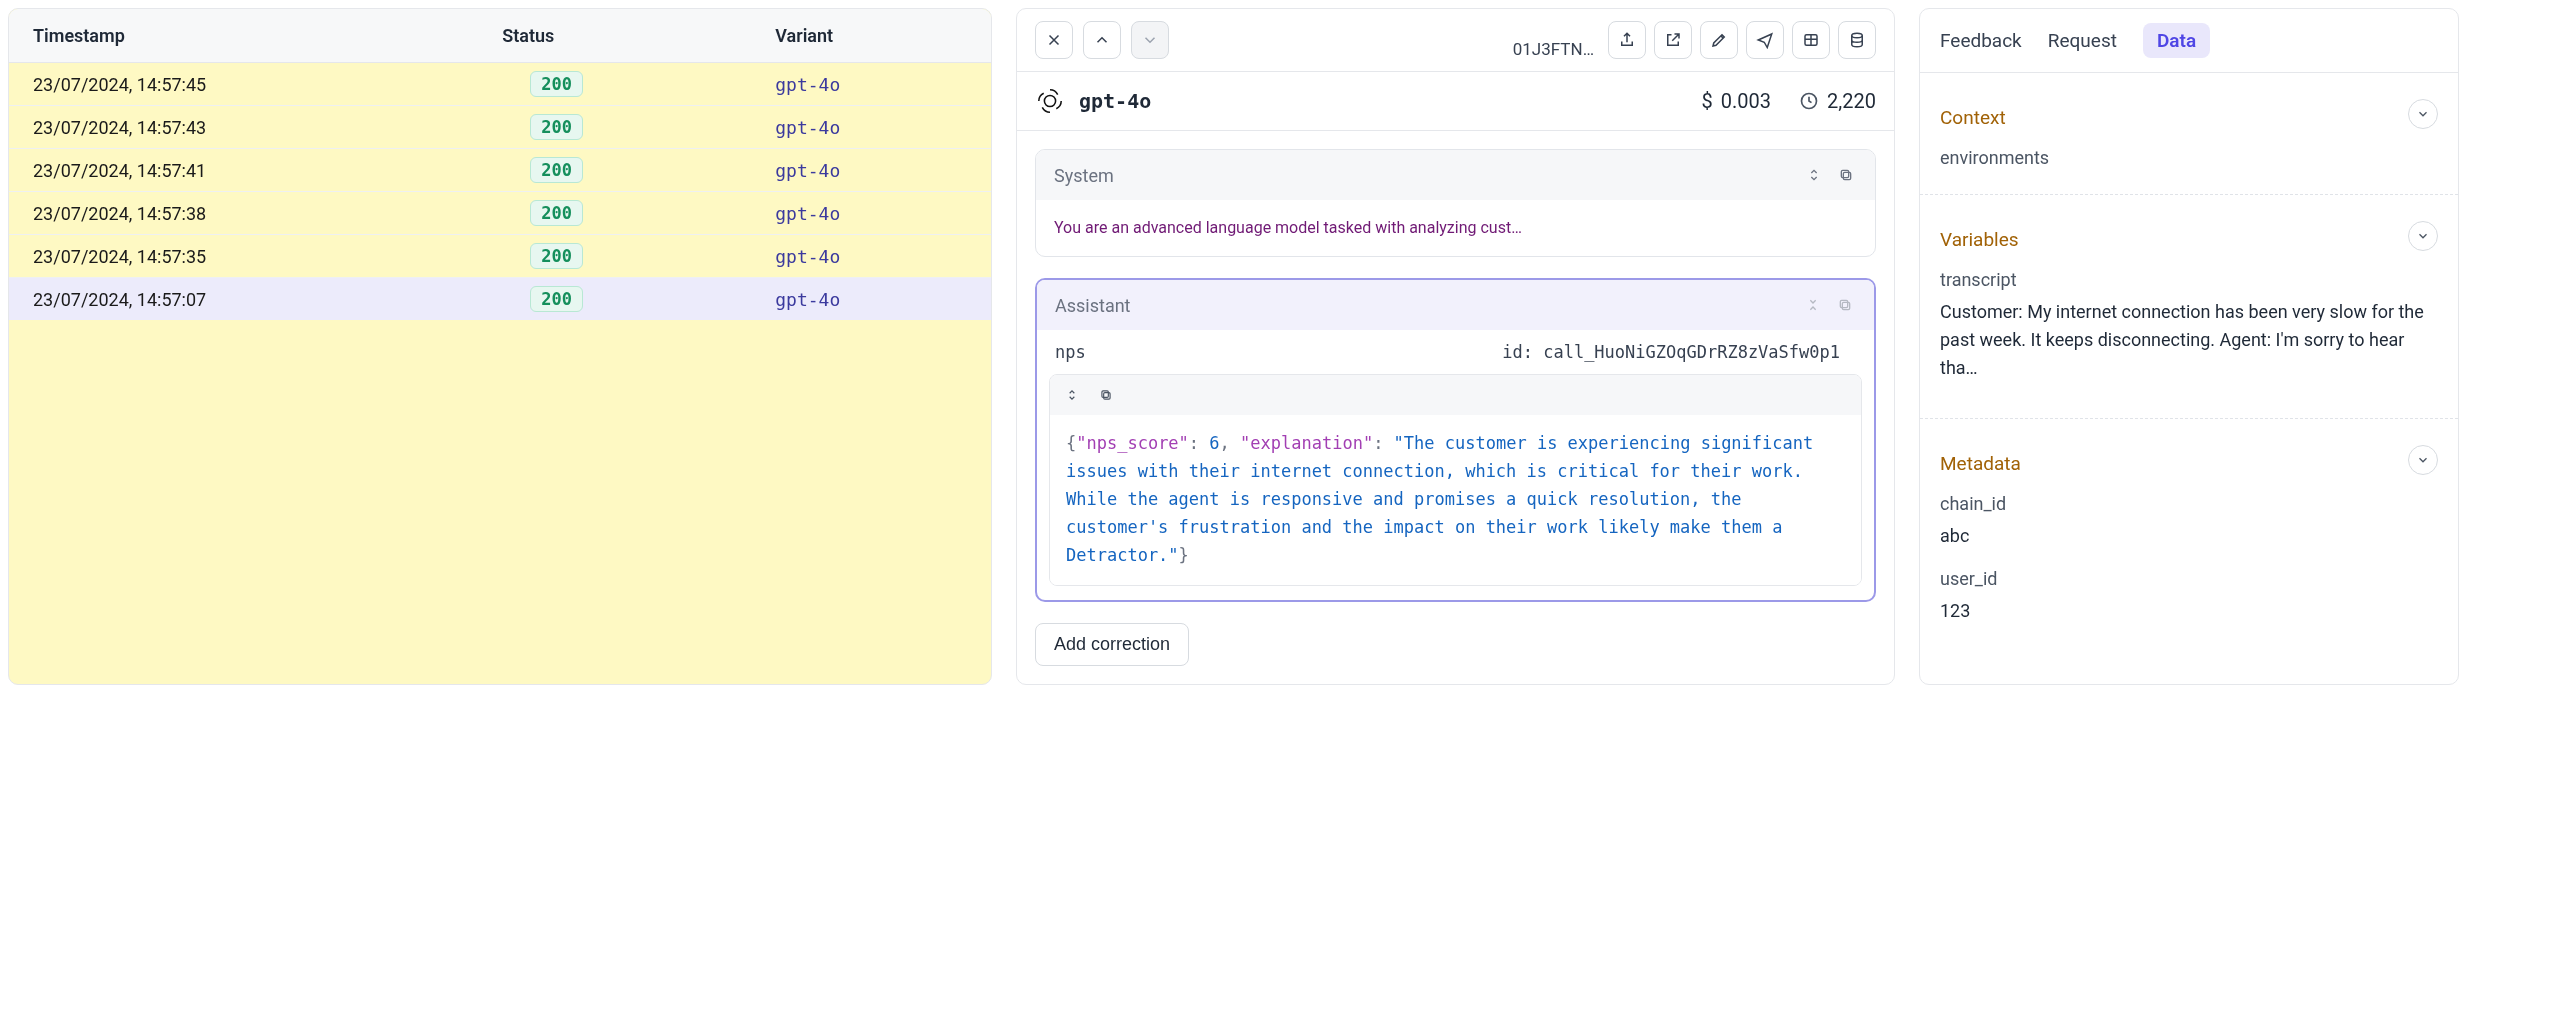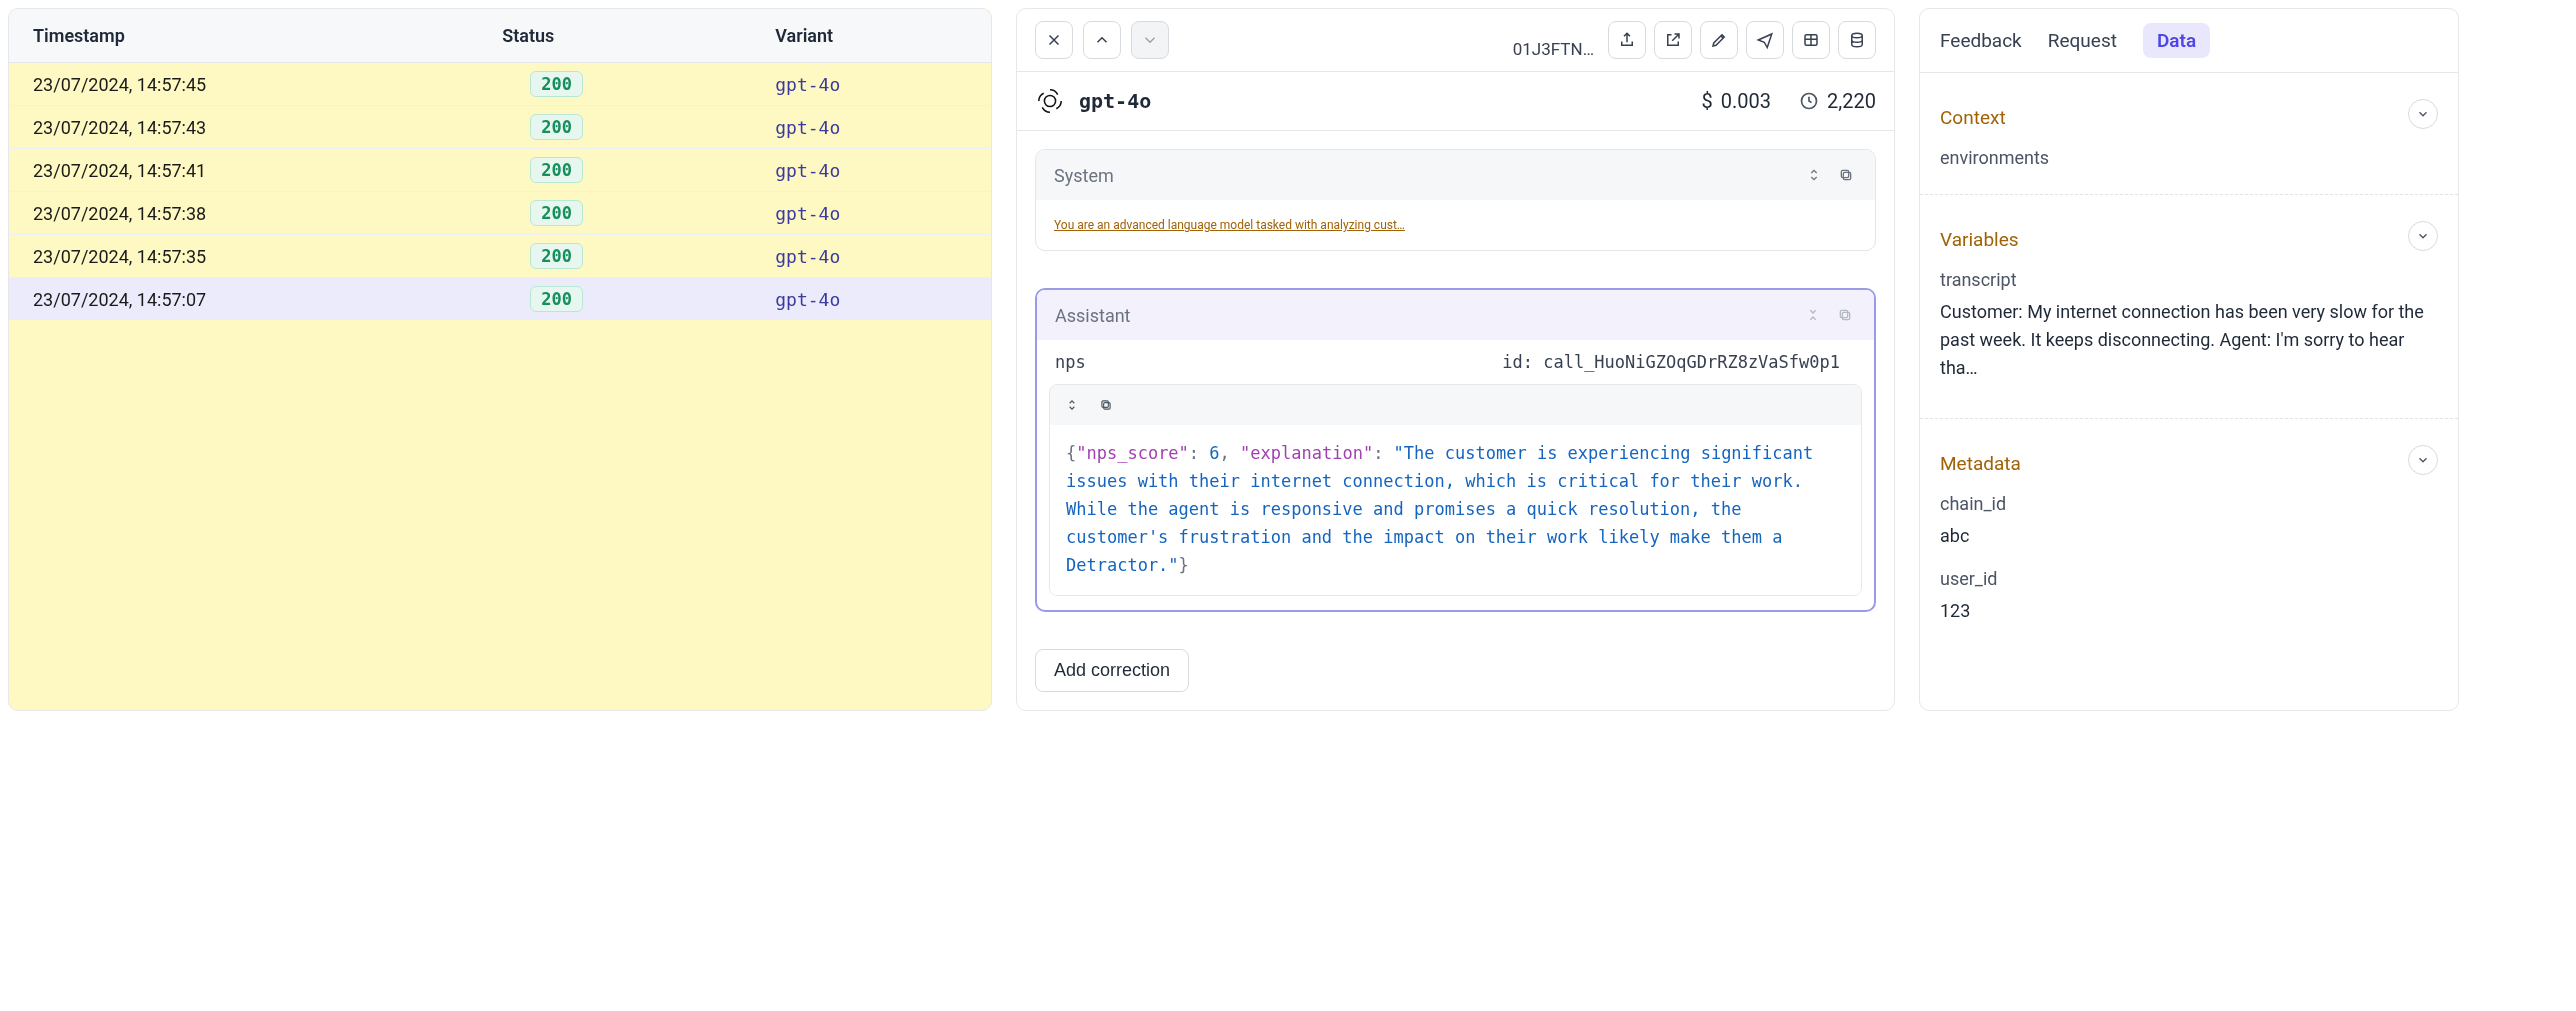--- a/index.html
+++ b/index.html
@@ -97,21 +97,21 @@
   .logo-circle {
     width: 30px; height: 30px;
     display: inline-flex; align-items: center; justify-content: center;
   }
   .logo-circle svg { width: 28px; height: 28px; }
   .model-name { font-size: 20px; font-weight: 600; color: #1f2937; }
   .meta-right { margin-left: auto; display: flex; gap: 28px; align-items: center; font-size: 20px; color: #1f2937; }
   .meta-item { display: flex; align-items: center; gap: 8px; }
   .meta-item svg { width: 20px; height: 20px; stroke: #4b5563; stroke-width: 2; fill: none; }
 
-  .mid-body { padding: 18px; display: flex; flex-direction: column; gap: 37px; }
+  .mid-body { padding: 18px; display: flex; flex-direction: column; gap: 21px; }
 
   .msg-card {
     border: 1px solid #e2e5ea;
     border-radius: 10px;
     overflow: hidden;
   }
   .msg-card.assistant { border: 2px solid #9c99e8; }
   .msg-head {
     background: #f6f7f9;
     padding: 14px 18px;
@@ -124,24 +124,23 @@
   .head-actions { margin-left: auto; display: flex; gap: 10px; align-items: center; }
   .tiny-icon {
     width: 22px; height: 22px;
     display: inline-flex; align-items: center; justify-content: center;
     cursor: pointer;
   }
   .tiny-icon svg { width: 16px; height: 16px; stroke: #6b7280; stroke-width: 2; fill: none; }
   .tiny-icon.muted svg { stroke: #b5b9c2; }
   .msg-body {
     padding: 16px 18px;
-    font-size: 12px;
-    color: #a16207;
+    font-size: 16px;
+    color: #701a75;
     line-height: 1.5;
-    text-decoration: underline;
   }
 
   .call-row {
     display: flex;
     align-items: center;
     padding: 12px 34px 6px 18px;
     font-size: 17px;
     color: #374151;
   }
   .call-id { margin-left: auto; color: #374151; }

